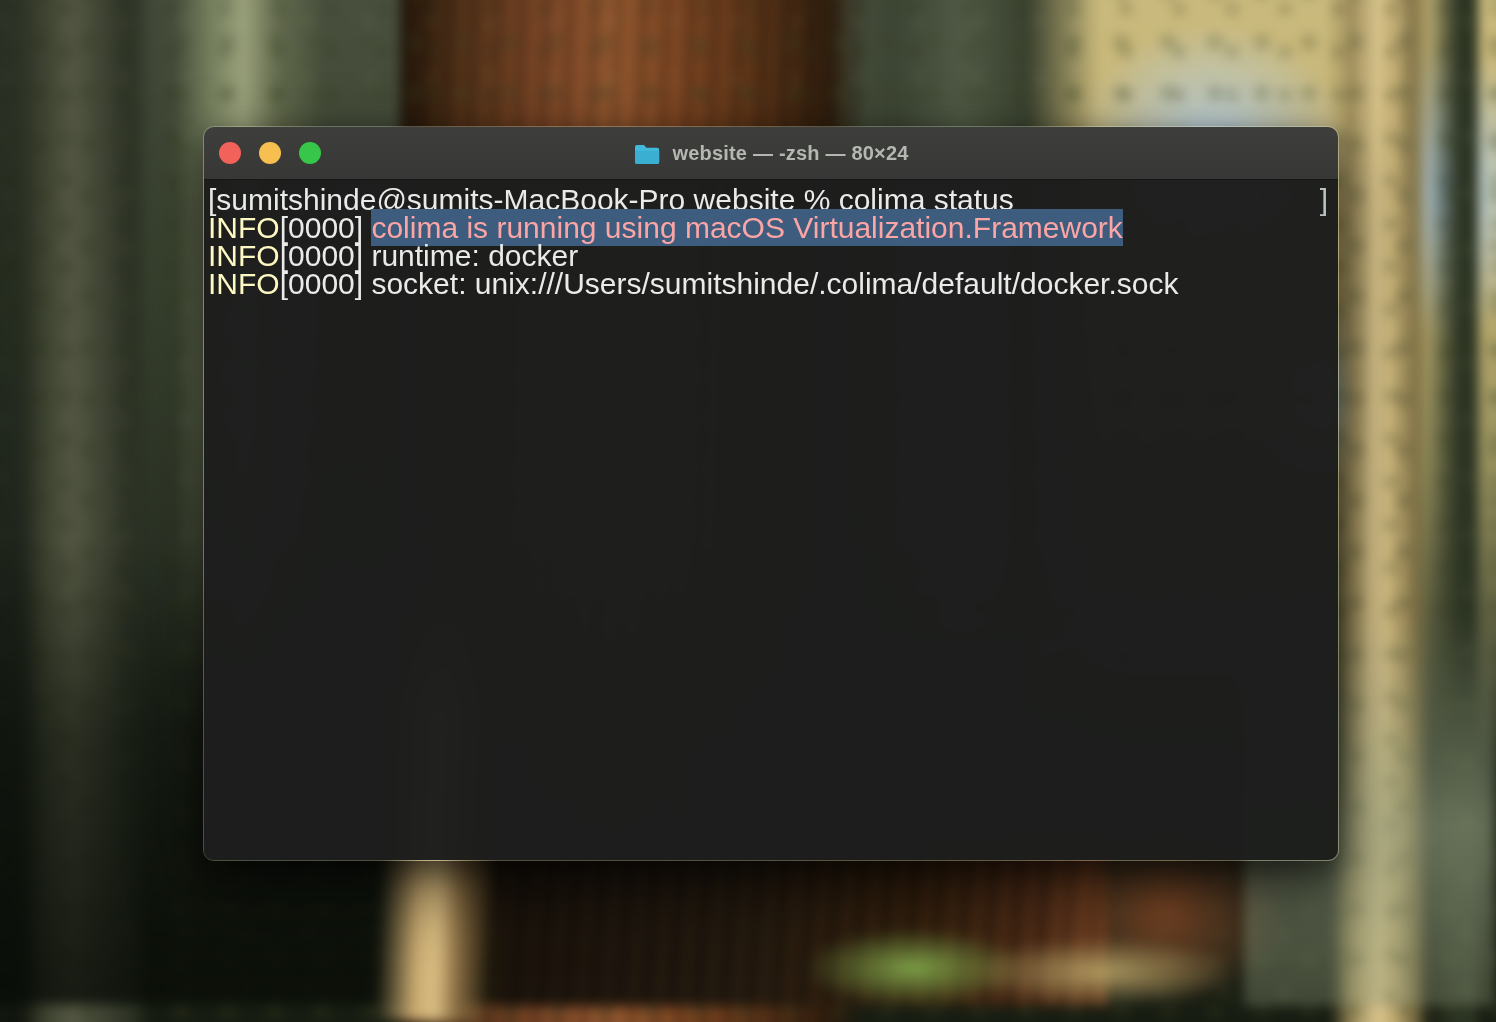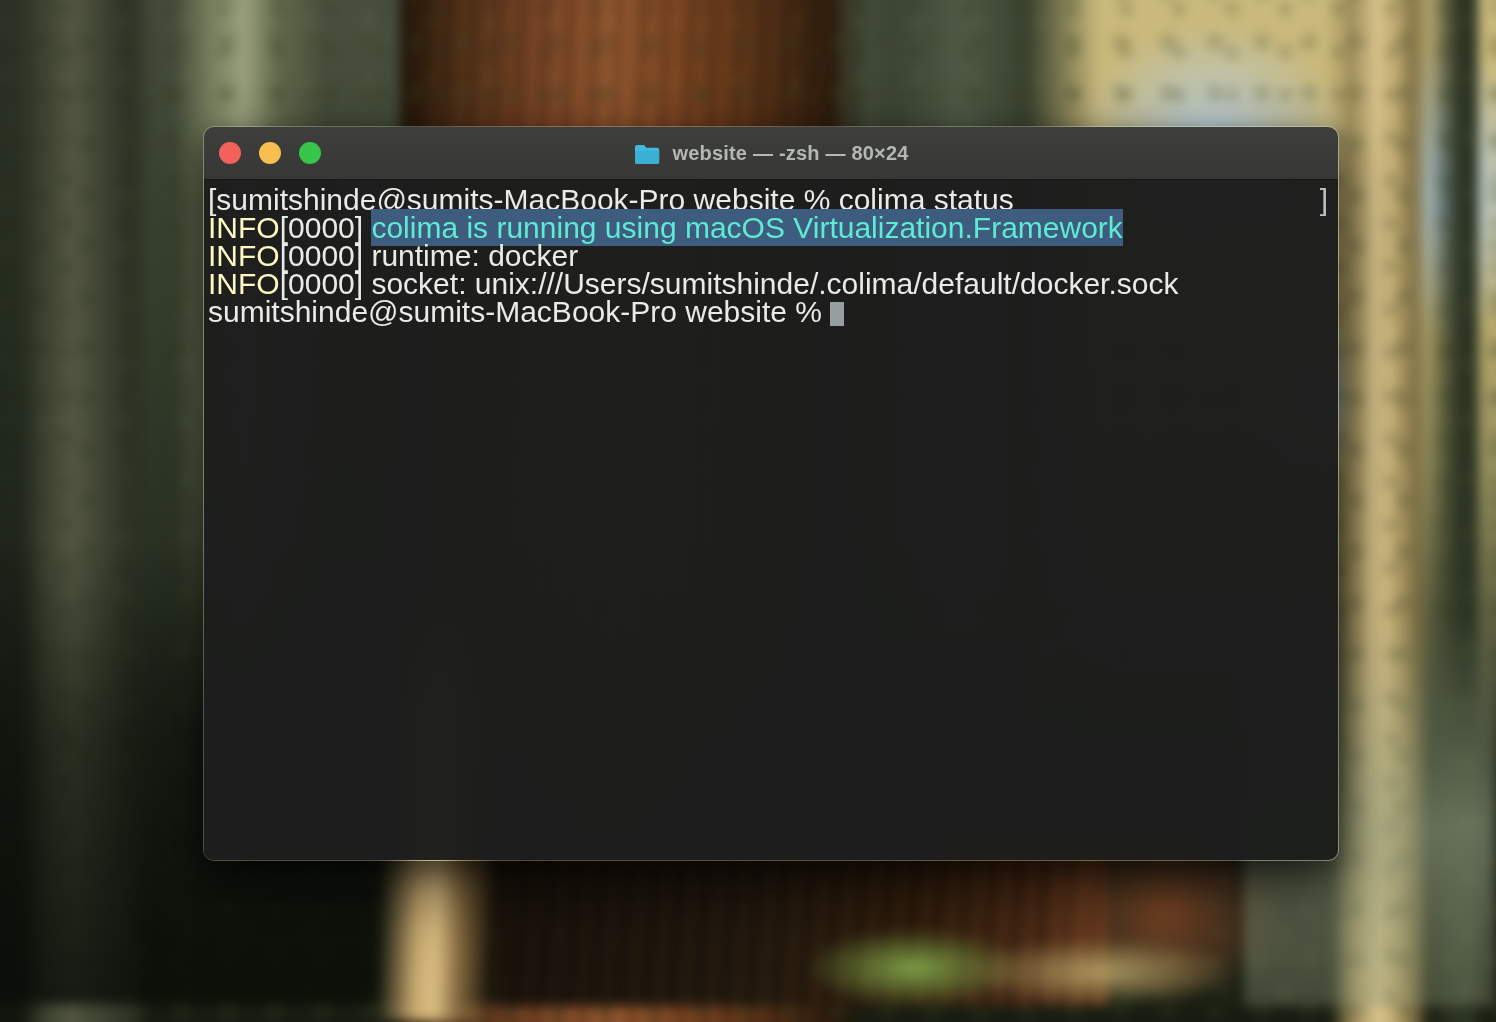--- a/index.html
+++ b/index.html
@@ -70,21 +70,21 @@
   .tl-zoom  { background:#37c649; }
   .title-wrap { position:absolute; left:0; right:0; display:flex; align-items:center; justify-content:center; gap:11px; pointer-events:none; }
   .folder-icon { width:28px; height:23px; display:block; }
   .title-text { font-family:"Liberation Sans",sans-serif; font-size:20px; font-weight:bold; color:#b3b8b1; letter-spacing:.2px; }
 
   .term-body { flex:1; background:rgba(28,29,28,.985); padding:6px 4px 0 4px; position:relative;
     font-family:Liberation Sans, sans-serif; font-size:30px; line-height:28px; color:#e9ebe8; cursor:text; }
   .term-line { white-space:pre; position:relative; height:28px; }
   .seg-info { color:#fef9c3; }
   .seg-plain { color:#e9ebe8; }
-  .seg-selected { color:#5eead4; background:#3d5c7e; box-shadow:0 2px 0 #3d5c7e, 0 -2px 0 #3d5c7e; }
+  .seg-selected { color:#fca5a5; background:#3d5c7e; box-shadow:0 2px 0 #3d5c7e, 0 -2px 0 #3d5c7e; }
   .cursor { display:inline-block; width:14px; height:24px; background:rgba(168,176,178,.88); vertical-align:-4px; }
   .right-mark { position:absolute; right:6px; top:0; color:#b9c0c2; }
 </style>
 </head>
 <body>
 
 <div class="screen">
 
   <div class="wallpaper">
     <div class="bg-base"></div>
@@ -122,17 +122,16 @@
           <path d="M1.5 9h25.2v11.8c0 1.2-1 2.2-2.2 2.2H3.7c-1.2 0-2.2-1-2.2-2.2V9z" fill="#3bafd2"></path>
         </svg>
         <span class="title-text">website — -zsh — 80×24</span>
       </div>
     </div>
     <div class="term-body">
         <div class="term-line"><span class="seg-plain">[sumitshinde@sumits-MacBook-Pro website % colima status</span><span class="right-mark">]</span></div>
         <div class="term-line"><span class="seg-info">INFO</span><span class="seg-plain">[0000] </span><span class="seg-selected">colima is running using macOS Virtualization.Framework</span></div>
         <div class="term-line"><span class="seg-info">INFO</span><span class="seg-plain">[0000] </span><span class="seg-plain">runtime: docker</span></div>
         <div class="term-line"><span class="seg-info">INFO</span><span class="seg-plain">[0000] </span><span class="seg-plain">socket: unix:///Users/sumitshinde/.colima/default/docker.sock</span></div>
-        <div class="term-line"><span class="seg-plain">sumitshinde@sumits-MacBook-Pro website % </span><span class="cursor"></span></div>
       </div>
   </div>
 
 </div>
 
 </body></html>

